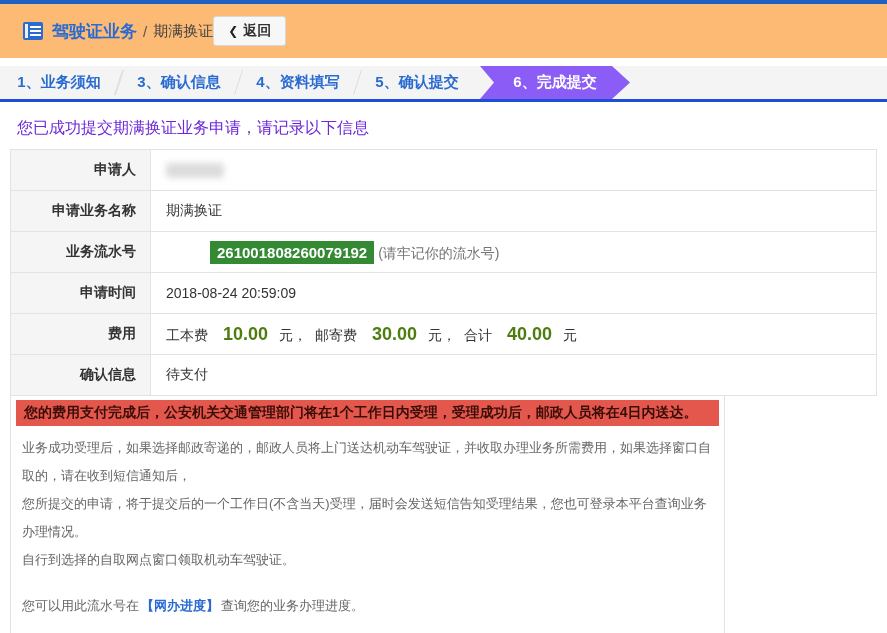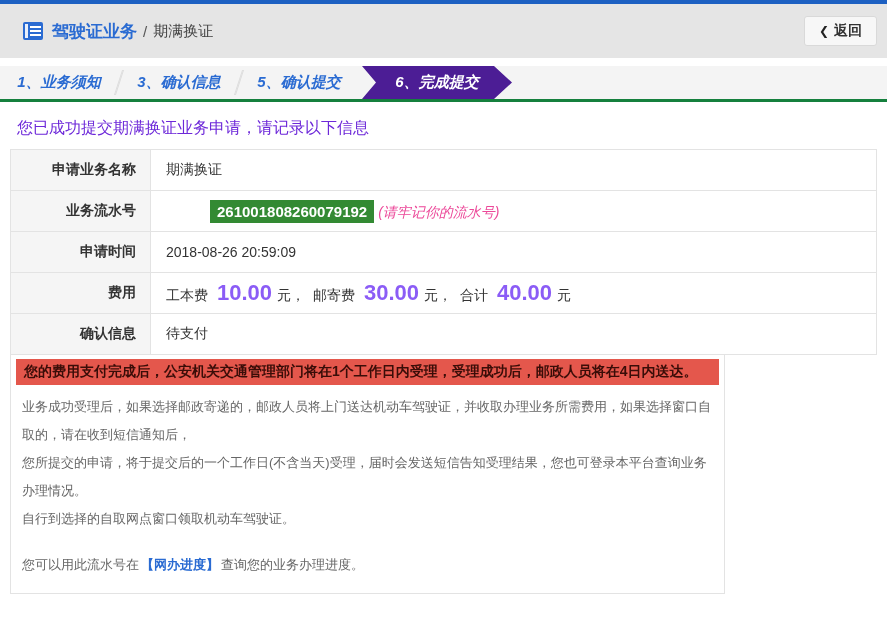--- a/index.html
+++ b/index.html
@@ -5,55 +5,55 @@
   * { margin:0; padding:0; box-sizing:border-box; }
   html,body { background:#fff; }
   body {
     width:887px; height:633px; position:relative; overflow:hidden;
     font-family:"Liberation Sans","DejaVu Sans",sans-serif;
     color:#333; font-size:14px;
   }
   .topbar { height:4px; background:#1d60c2; width:100%; }
 
   
-  .header { height:54px; display:flex; align-items:center; justify-content:space-between; padding:0 10px 0 22px; background:#e5e5e5; }
+  .header { height:54px; display:flex; align-items:center; justify-content:flex-start; padding:0 10px 0 22px; background:#fdba74; }
   .header-left { display:flex; align-items:center; }
   .doc-icon { width:22px; height:20px; margin-right:8px; display:inline-flex; }
   .title-primary { color:#2a6bd2; font-size:17px; font-weight:700; }
   .title-sep { color:#555; font-size:15px; margin:0 6px; }
   .title-secondary { color:#444; font-size:15px; }
   .back-btn {
     background:#f7f7f7; border:1px solid #d9d9d9; border-radius:3px;
     height:30px; padding:0 14px; font-size:14px; color:#333; cursor:pointer;
     font-family:inherit; display:flex; align-items:center; font-weight:700;
   }
   .back-btn .chev { font-size:12px; margin-right:5px; color:#222; }
 
   
-  .steps { margin-top:8px; height:36px; background:#f4f4f4; border-bottom:3px solid #15803d; display:flex; align-items:stretch;font-style:italic; }
+  .steps { margin-top:8px; height:36px; background:#f4f4f4; border-bottom:3px solid #1d4ed8; display:flex; align-items:stretch; }
   .step { flex:0 0 118px; display:flex; align-items:center; justify-content:center;
           color:#2a6bd2; font-size:15px; font-weight:700; }
   .step-sep { width:1px; background:#ddd; margin:4px 0; transform:skewX(-18deg); }
   .step.active {
-    flex:0 0 150px; background:#4c1d95; color:#fff; margin-left:4px;
+    flex:0 0 150px; background:#8b5cf6; color:#fff; margin-left:4px;
     clip-path:polygon(0 0, calc(100% - 18px) 0, 100% 50%, calc(100% - 18px) 100%, 0 100%, 14px 50%);
   }
 
   
   .content { padding:0 10px; }
   .success-msg { margin:16px 0 10px 7px; font-size:16px; color:#6d28d9; }
 
   table.info-table { width:867px; border-collapse:collapse; }
   table.info-table td { border:1px solid #e3e3e3; height:41px; font-size:14px; }
   td.cell-label { width:140px; background:#f5f5f5; text-align:right; padding-right:14px; font-weight:700; color:#333; }
   td.cell-value { padding-left:15px; color:#333; background:#fff; }
   .redacted { display:inline-block; width:58px; height:15px; background:#dcdcdc; border-radius:3px; filter:blur(3px); vertical-align:middle; }
   .serial-badge { display:inline-block; background:#338a33; color:#fff; font-weight:700; font-size:15px; padding:3px 7px; margin-right:4px;margin-left:44px; }
-  .serial-suffix { color:#ec4899;font-style:italic; }
-  .fee-num { color:#8b5cf6; font-size:22px; font-weight:700; margin:0 5px; }
+  .serial-suffix { color:#737373; }
+  .fee-num { color:#4d7c0f; font-size:18px; font-weight:700; margin:0 11px; }
   .fee-part { margin-right:4px;margin-top:16px; }
 
   
   .notice-panel { width:715px; border:1px solid #e3e3e3; border-top:none; padding:4px 5px 14px 5px; min-height:160px; }
   .banner { background:#e4574c; color:#3a0d08; font-weight:700; font-size:14px; padding:4px 8px; margin-bottom:8px; }
   .notice-panel p { font-size:13px; color:#666; line-height:28px; padding:0 6px; }
   .progress-line { margin-top:18px; }
   .progress-link { color:#2a6bd2; font-weight:700; text-decoration:none; cursor:pointer; margin:0 2px; }
 </style>
 </head>
@@ -85,47 +85,54 @@
 <div class="steps">
   <div class="step">
       <span>1、业务须知</span>
     </div>
   <div class="step-sep"></div>
   <div class="step-sep"></div>
   <div class="step">
       <span>3、确认信息</span>
     </div>
   <div class="step-sep"></div>
+  <div class="step">
+      <span>4、资料填写</span>
+    </div>
   <div class="step-sep"></div>
   <div class="step">
       <span>5、确认提交</span>
     </div>
   <div class="step active">
       <span>6、完成提交</span>
     </div>
 </div>
 
 <div class="content">
   <div class="success-msg">您已成功提交期满换证业务申请，请记录以下信息</div>
 
   <table class="info-table">
     <tbody>
+        <tr>
+      <td class="cell-label">申请人</td>
+      <td class="cell-value"><span class="redacted"></span></td>
+    </tr>
     <tr>
       <td class="cell-label">申请业务名称</td>
       <td class="cell-value">期满换证</td>
     </tr>
     <tr>
       <td class="cell-label">业务流水号</td>
       <td class="cell-value">
         <span class="serial-badge">261001808260079192</span><span class="serial-suffix">(请牢记你的流水号)</span>
       </td>
     </tr>
     <tr>
       <td class="cell-label">申请时间</td>
-      <td class="cell-value">2018-08-26 20:59:09</td>
+      <td class="cell-value">2018-08-24 20:59:09</td>
     </tr>
     <tr>
       <td class="cell-label">费用</td>
       <td class="cell-value">
         <span class="fee-part">工本费</span><span class="fee-num">10.00</span><span class="fee-part">元，</span>
         <span class="fee-part">邮寄费</span><span class="fee-num">30.00</span><span class="fee-part">元，</span>
         <span class="fee-part">合计</span><span class="fee-num">40.00</span><span class="fee-part">元</span>
       </td>
     </tr>
     <tr>

